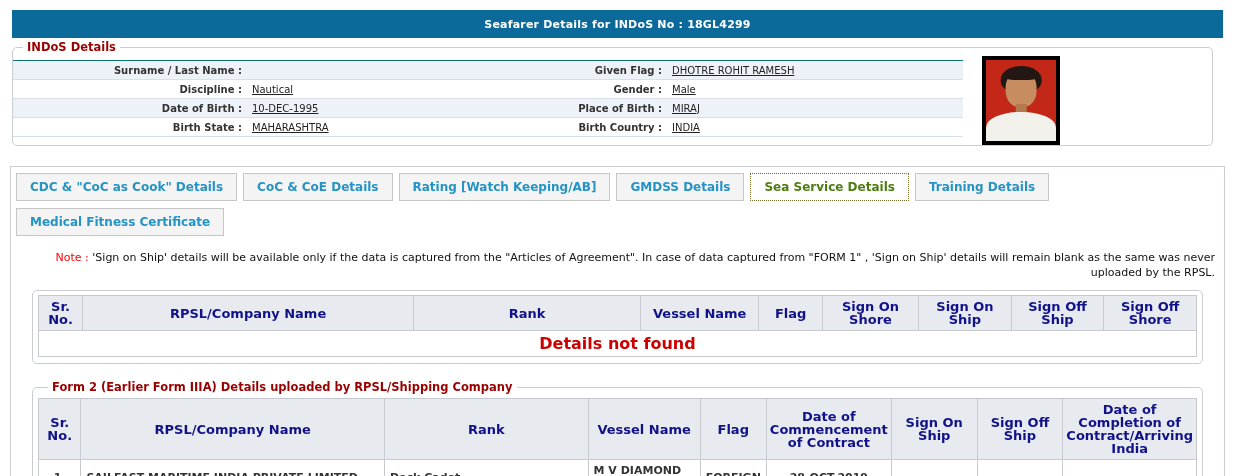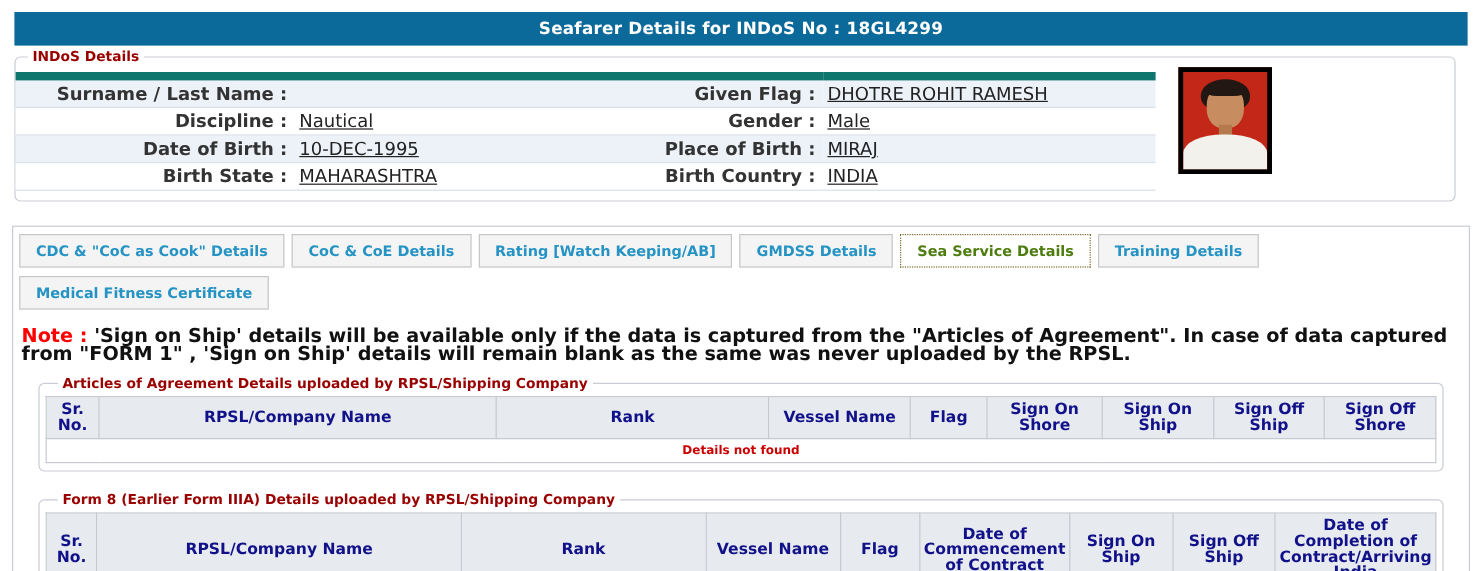--- a/index.html
+++ b/index.html
@@ -3,30 +3,30 @@
 <meta charset="utf-8">
 <style>
   * { box-sizing: border-box; margin: 0; padding: 0; }
   html, body { background: #fff; }
   body { font-family: "DejaVu Sans", "Liberation Sans", sans-serif; }
   .page { position: relative; width: 1235px; height: 476px; overflow: hidden; background: #fff; }
 
   
   .header-bar {
     margin: 10px 12px 0 12px; height: 28px; background: #0c6a9a;
-    color: #fff; font-weight: bold; font-size: 14px;
+    color: #fff; font-weight: bold; font-size: 11px;
     display: flex; align-items: center; justify-content: center;
     letter-spacing: .2px;
   }
 
   
   fieldset { border: 1px solid #c9cdd3; border-radius: 5px; }
   legend { color: #990000; font-weight: bold; font-size: 11.5px; padding: 0 4px; margin-left: 10px; }
   .indos-fieldset { margin: 2px 22px 0 12px; padding: 6px 0 8px 0; position: relative; min-height: 102px; }
-  .indos-table { width: 950px; border-collapse: collapse; font-size: 15px; border-top: 7px solid #0f766e; }
+  .indos-table { width: 950px; border-collapse: collapse; font-size: 10px; border-top: 1px solid #0f766e; }
   .indos-table tr { height: 19px; }
   .indos-table tr.odd { background: #edf2f9; }
   .indos-table tr.even { background: #ffffff; }
   .indos-table td { border-bottom: 1px solid #d9dfe8; padding: 2px 4px; }
   .indos-table td.lab { text-align: right; font-weight: bold; color: #333; padding-right: 6px; white-space: nowrap; }
   .indos-table td.val { text-align: left; color: #222; text-decoration: underline; }
 
   
   .photo {
     position: absolute; top: 2px; right: 152px; width: 78px; height: 89px;
@@ -41,33 +41,33 @@
   
   .tab-panel { margin: 20px 10px 0 10px; height: 340px; border: 1px solid #c9cdd3; padding: 6px 5px 0 5px; }
   .tabs { display: flex; flex-wrap: wrap; gap: 6px; row-gap: 7px; }
   .tab {
     background: #f4f4f4; border: 1px solid #c6c6c6; color: #2593c3;
     font-weight: bold; font-size: 12px; padding: 6px 13px; cursor: pointer; white-space: nowrap;
   }
   .tab.active { background: #fff; color: #4d7c0f; border: 1px dotted #7a6a2a; }
 
   
-  .note { margin: 14px 4px 10px 2px; font-size: 16px; font-weight: bold; color: #111; line-height: 15px; }
+  .note { margin: 14px 4px 10px 2px; font-size: 11px; font-weight: normal; color: #111; line-height: 15px; text-align: right; }
   .note .note-prefix { color: #ff0000; }
 
   
   .table-fieldset { margin: 8px 16px 0 16px; padding: 4px 5px 6px 5px; }
   .table-fieldset.second { margin-top: 16px; }
   .data-table { width: 100%; border-collapse: collapse; font-size: 11px; border: 1px solid #c6cad0; }
   .data-table th {
     background: #e7eaee; color: #11118a; font-weight: bold; font-size: 13px;
     border: 1px solid #c6cad0; padding: 4px 3px; text-align: center; vertical-align: middle; line-height: 13px;
   }
   .data-table td { border: 1px solid #c6cad0; padding: 4px 5px; color: #333; font-weight: bold; height: 20px; }
-  .data-table td.not-found { text-align: center; color: #cc0000; font-size: 10px; padding: 3px; }
+  .data-table td.not-found { text-align: center; color: #cc0000; font-size: 16px; padding: 3px; }
   col.c0 { width: 3.8%; } col.c1 { width: 28.6%; } col.c2 { width: 19.6%; }
   col.c3 { width: 10.2%; } col.c4 { width: 5.5%; } col.c5 { width: 8.3%; }
   col.c6 { width: 8%; } col.c7 { width: 8%; } col.c8 { width: 8%; }
 </style>
 </head>
 <body>
 
 <div class="page">
 
   <div class="header-bar">Seafarer Details for INDoS No : 18GL4299</div>
@@ -127,21 +127,20 @@
         <div class="tab">Training Details</div>
         <div class="tab">Medical Fitness Certificate</div>
       </div>
 
     <div class="note">
       <span class="note-prefix">Note :</span>
       <span>'Sign on Ship' details will be available only if the data is captured from the "Articles of Agreement". In case of data captured from "FORM 1" , 'Sign on Ship' details will remain blank as the same was never uploaded by the RPSL.</span>
     </div>
 
     <fieldset class="table-fieldset">
-      <legend>Articles of Agreement Details uploaded by RPSL/Shipping Company</legend>
       <table class="data-table" id="articles-table">
         <colgroup>
             <col class="c0">
             <col class="c1">
             <col class="c2">
             <col class="c3">
             <col class="c4">
             <col class="c5">
             <col class="c6">
             <col class="c7">
@@ -162,21 +161,21 @@
           </thead>
         <tbody>
             <tr>
               <td colspan="9" class="not-found">Details not found</td>
             </tr>
           </tbody>
       </table>
     </fieldset>
 
     <fieldset class="table-fieldset second">
-      <legend>Form 8 (Earlier Form IIIA) Details uploaded by RPSL/Shipping Company</legend>
+      <legend>Form 2 (Earlier Form IIIA) Details uploaded by RPSL/Shipping Company</legend>
       <table class="data-table" id="form1-table">
         <colgroup>
             <col class="c0">
             <col class="c1">
             <col class="c2">
             <col class="c3">
             <col class="c4">
             <col class="c5">
             <col class="c6">
             <col class="c7">

